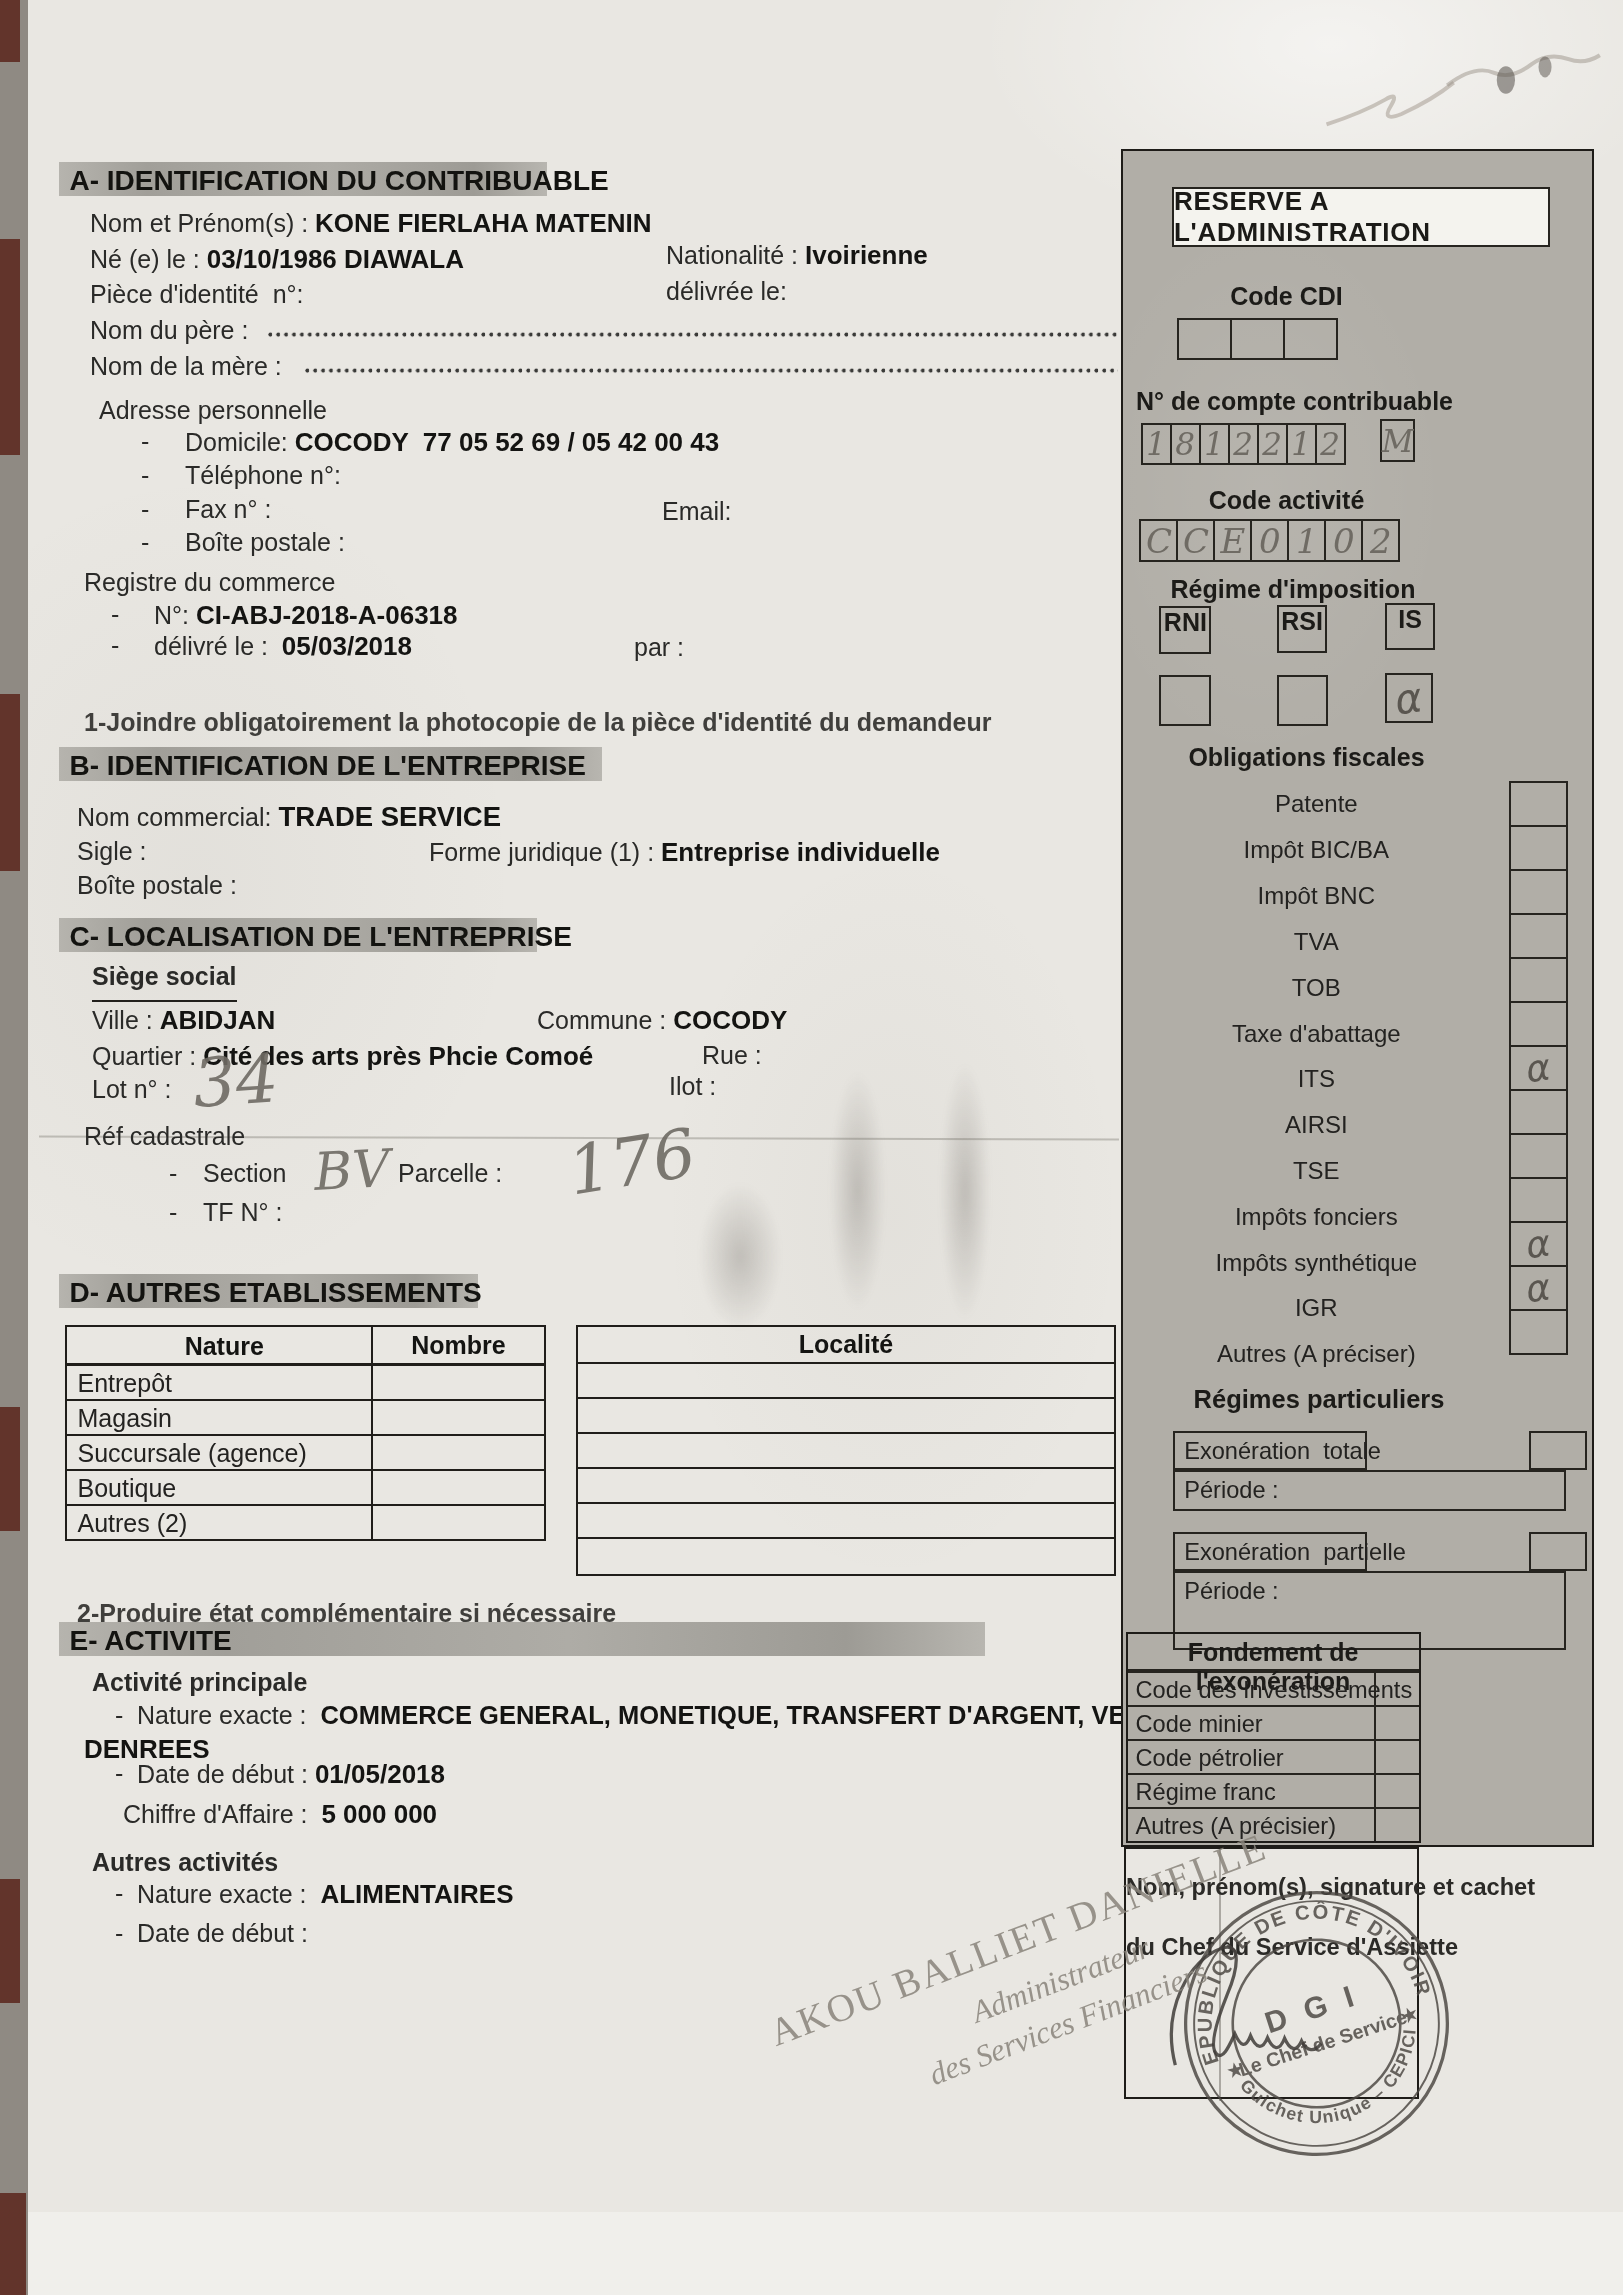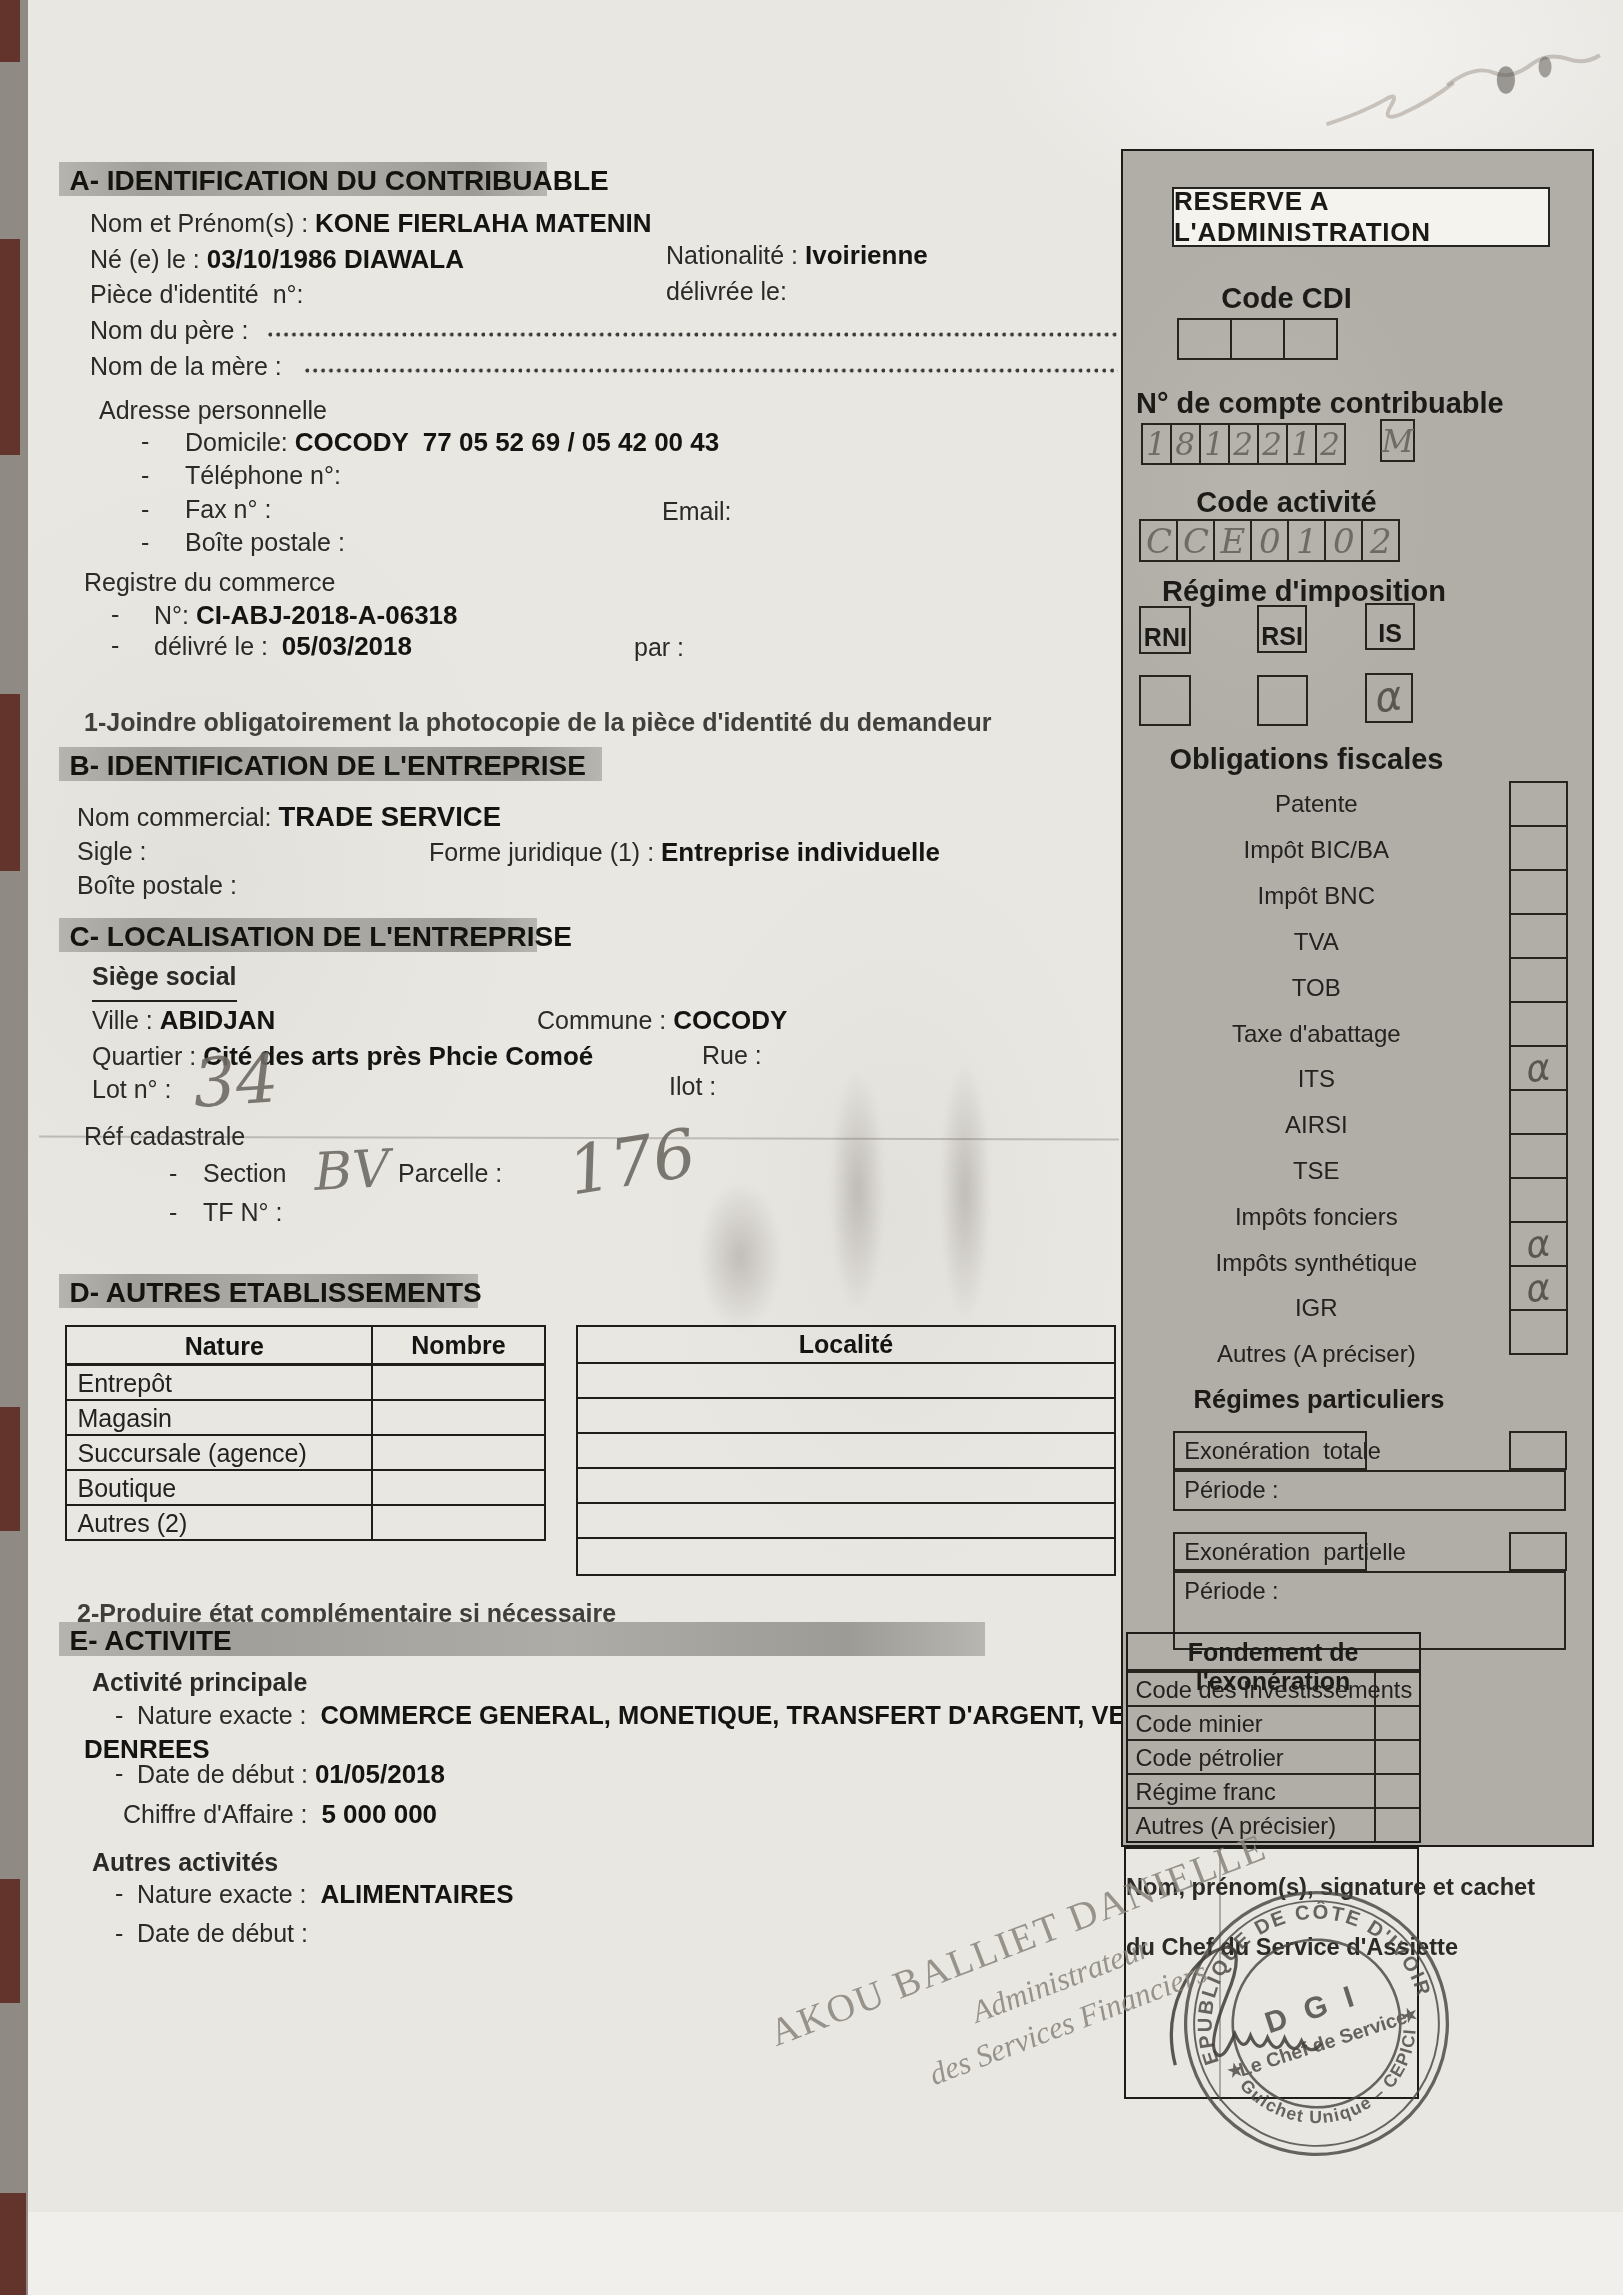--- a/index.html
+++ b/index.html
@@ -17,26 +17,26 @@
   .hdr { background: linear-gradient(90deg,#b6b4ae,#a19f99 18%,#aeaca6 55%,#9d9b95 85%,#b8b6b0);
          color:#131310; font-size: 28px; font-weight: bold; padding: 2.6px 0 0 10.5px; height: 34px; white-space: nowrap; }
   .dots { height: 6.5px; background-image: radial-gradient(circle at 3.3px 3.3px,#3a3a38 1.7px,transparent 2.2px);
           background-size: 7.9px 6.5px; background-repeat: repeat-x; }
   .dash { font-size: 25px; color:#2a2a28; }
   .hand { font-family: "DejaVu Serif", serif; font-style: italic; color: #6f6b64; opacity: .9; white-space: nowrap; }
   .mark { font-family: "DejaVu Sans", sans-serif; font-style: italic; font-size: 37px; color: #5a5650; display:block; transform: rotate(-8deg); }
   
   #panel { left: 1121px; top: 149px; width: 473px; height: 1698px; border: 2.6px solid #1e1c18; background:
       radial-gradient(ellipse 262px 393px at 30% 20%, rgba(255,255,255,.08), transparent 70%), #b1aea7; }
-  .pl { position: absolute; font-weight: bold; color: #1c1b18; font-size: 29px; text-align: center; white-space: nowrap; }
+  .pl { position: absolute; font-weight: bold; color: #1c1b18; font-size: 25px; text-align: center; white-space: nowrap; }
   .cells { position: absolute; display: flex; }
   .cell { border: 2px solid #26241f; margin-left: -2px; display: flex; align-items: center; justify-content: center; }
   .cell:first-child { margin-left: 0; }
   .digit { font-family: "DejaVu Serif", serif; font-style: italic; font-size: 31px; color: #6f6b64; }
-  .rbox { position: absolute; border: 2px solid #26241f; display: flex; align-items: flex-end; justify-content: center; }
+  .rbox { position: absolute; border: 2px solid #26241f; display: flex; align-items: flex-start; justify-content: center; margin-left: 20px; }
   .rlabel { font-weight: bold; font-size: 25px; color: #1c1b18; }
   .obl { position: absolute; left: 9.8px; width: 367px; text-align: center; font-size: 24px; color: #232220; white-space: nowrap; }
   .chkcol { position: absolute; left: 386px; top: 630px; width: 59px; }
   .chk { width: 59px; height: 46px; border: 2px solid #26241f; margin-top: -2px; display: flex; align-items: center; justify-content: center; }
   .chk:first-child { margin-top: 0; }
   .exobox { position: absolute; border: 2px solid #26241f; font-size: 23.6px; color:#232220; padding: 5.2px 0 0 9.2px; white-space: pre; }
   
   #fond { position: absolute; left: 2.6px; top: 1481px; width: 295px; border: 2.6px solid #1e1c18; }
   .fhead { height: 37px; border-bottom: 2px solid #26241f; text-align: center; font-weight: bold; font-size: 25px; padding-top: 3.9px; color:#1c1b18; }
   .frow { display: flex; height: 34px; border-top: 2px solid #26241f; }

